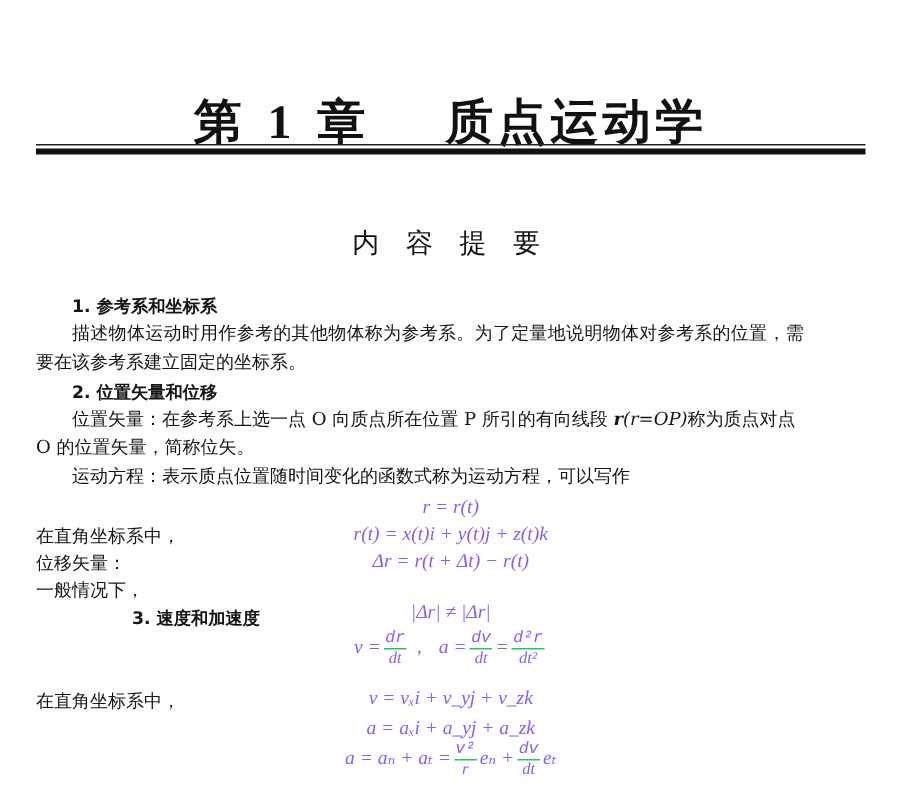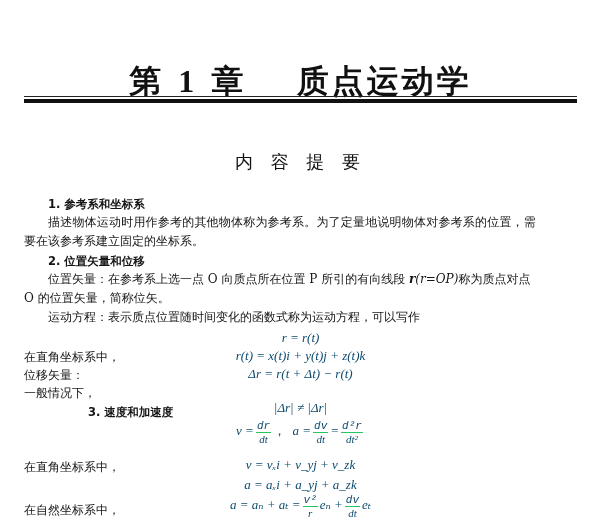--- a/index.html
+++ b/index.html
@@ -62,21 +62,21 @@
       font-size: 11.5px;
     }
     .eq {
       position: absolute;
       left: 0; width: 601px;
       text-align: center;
       font-family: "Liberation Serif", "DejaVu Serif", serif;
       font-style: italic;
       font-size: 13px;
       white-space: nowrap;
-      color: #0c4a6e;
+      color: #8b5cf6;
     }
     .label {
       position: absolute;
       left: 24px;
       font-size: 12px;
       white-space: nowrap;
       color: #151515;
     }
     .frac {
       display: inline-block;
@@ -132,18 +132,17 @@
   <div class="line heading" style="left:48px; top:404px;margin-left:40px;">3. 速度和加速度</div>
 
   <div class="eq" style="top:420px;">
     <span>v =</span><span class="frac"><span class="num-part">dr</span><span class="den-part">dt</span></span><span class="upright">，</span>&nbsp;&nbsp;<span>a =</span><span class="frac"><span class="num-part">dv</span><span class="den-part">dt</span></span><span>=</span><span class="frac"><span class="num-part">d²r</span><span class="den-part">dt²</span></span>
   </div>
 
   <div class="label" style="top:459px;">在直角坐标系中，</div>
   <div class="eq" style="top:457px;">v = vₓi + v_yj + v_zk</div>
   <div class="eq" style="top:477px;">a = aₓi + a_yj + a_zk</div>
 
-  <div class="label" style="top:502px;">在自然坐标系中，</div>
   <div class="eq" style="top:494px;">
     <span>a = aₙ + aₜ =</span><span class="frac"><span class="num-part">v²</span><span class="den-part">r</span></span><span>eₙ +</span><span class="frac"><span class="num-part">dv</span><span class="den-part">dt</span></span><span>eₜ</span>
   </div>
 
 </div>
 
 </body></html>

